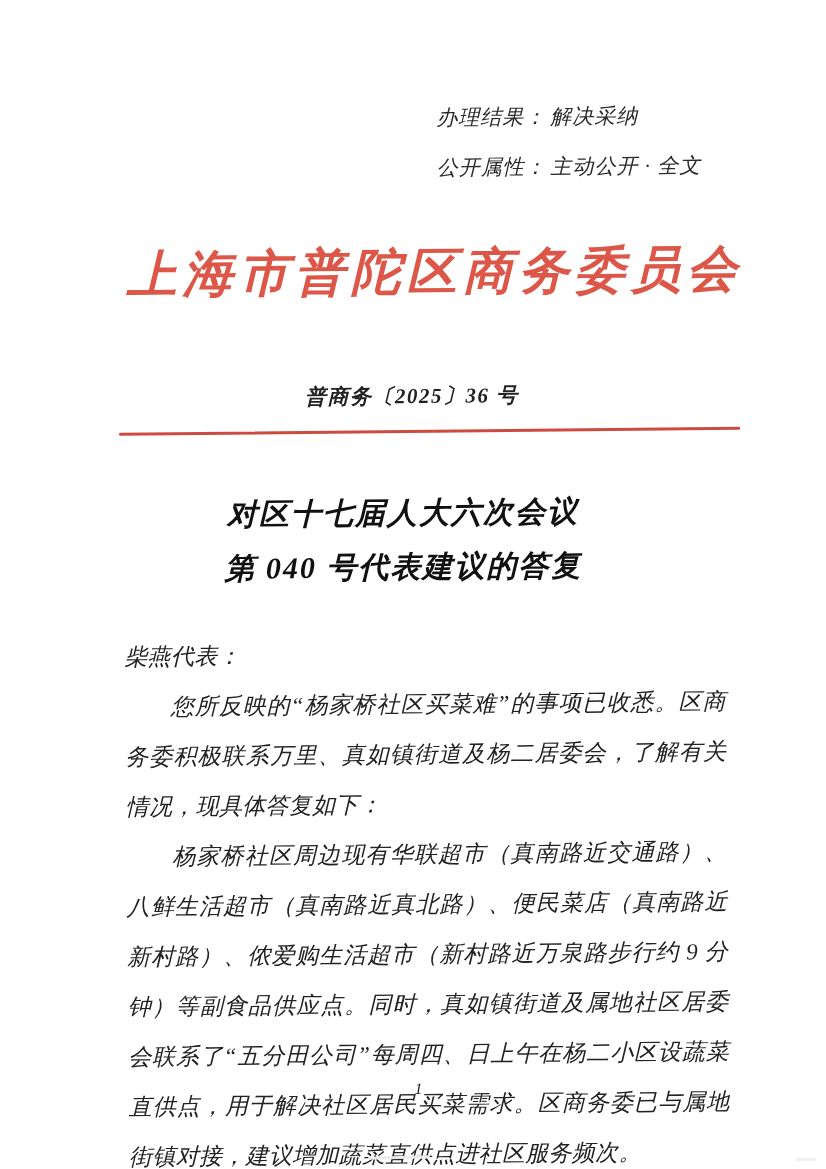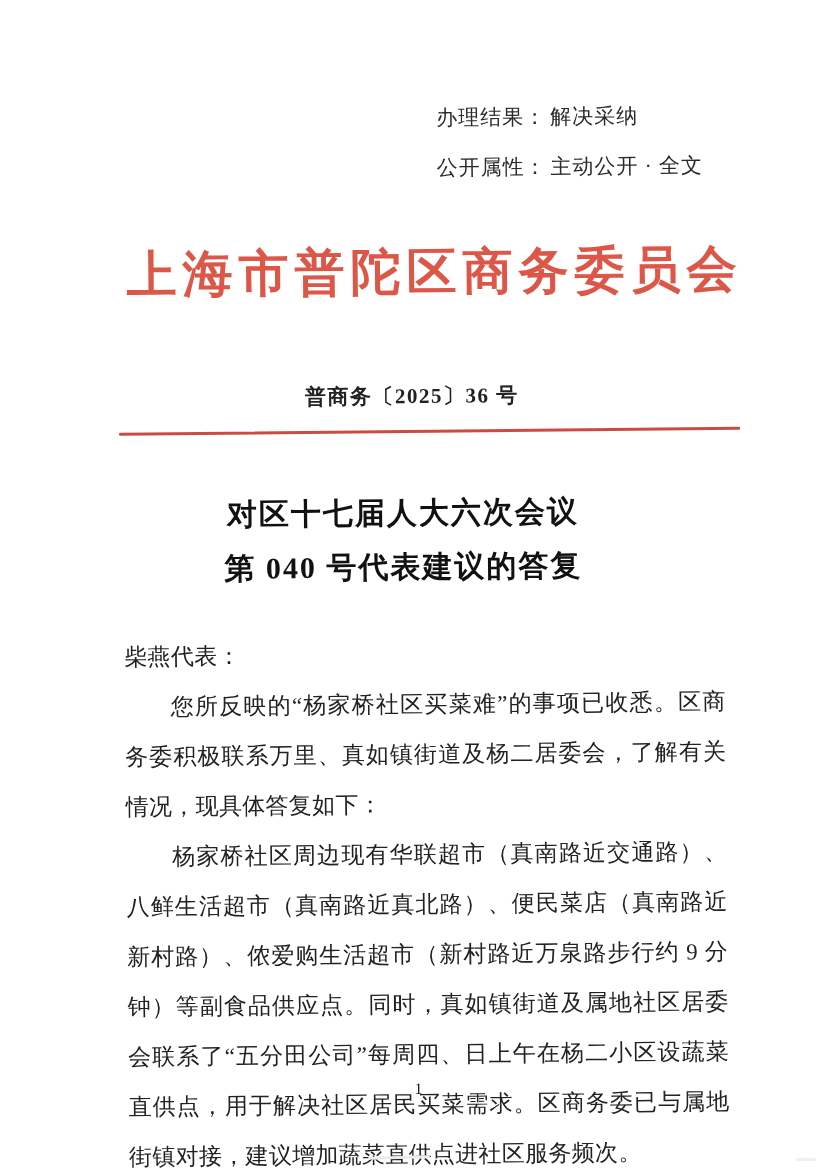--- a/index.html
+++ b/index.html
@@ -8,20 +8,21 @@
     background: #ffffff;
   }
   .page {
     position: relative;
     width: 826px;
     height: 1169px;
     background: #ffffff;
     overflow: hidden;
     font-family: "Liberation Serif", "DejaVu Serif", serif;
     color: #1e1e1e;
+    font-style: italic;
   }
   
   .tilt {
     position: absolute;
     inset: 0;
     transform: rotate(-0.55deg);
     transform-origin: 50% 45%;
   }
 
   

